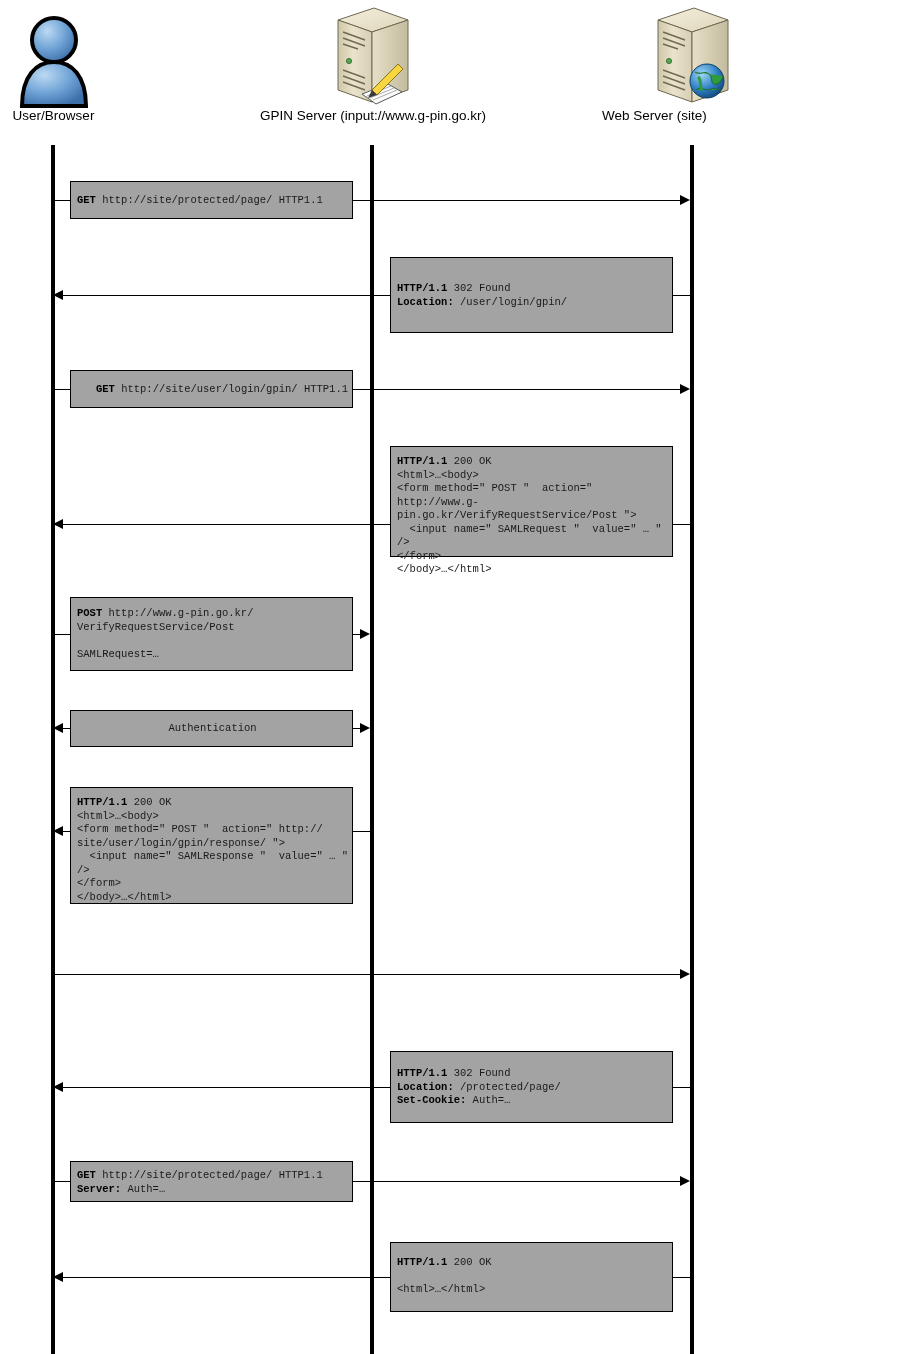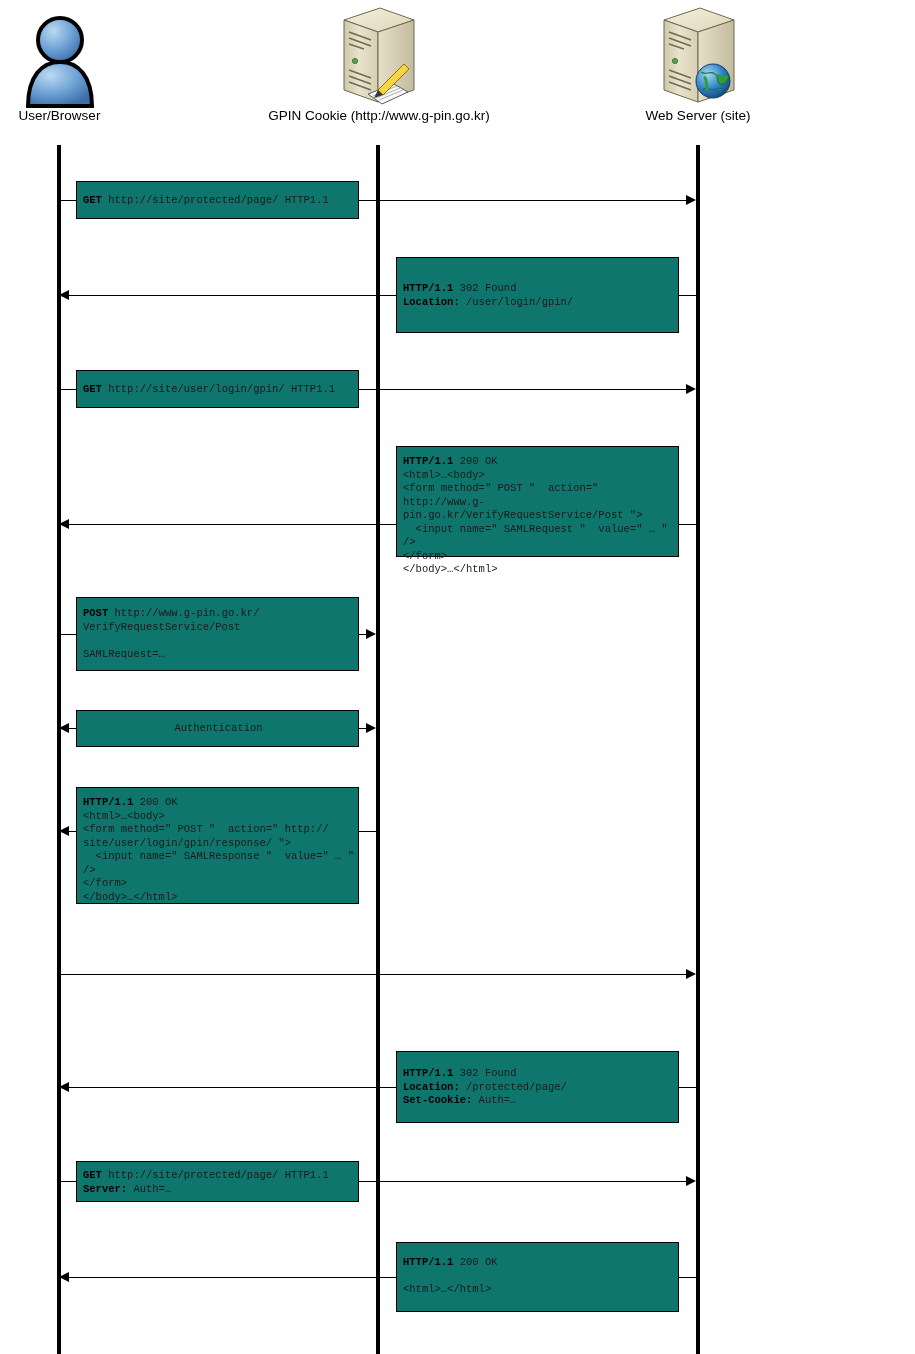--- a/index.html
+++ b/index.html
@@ -1,26 +1,26 @@
 <!DOCTYPE html>
 <html><head>
 <meta charset="utf-8">
 <title>SAML Sequence Diagram</title>
 <style>
   html,body{margin:0;padding:0;background:#ffffff;}
   body{width:915px;height:1354px;position:relative;overflow:hidden;
        font-family:"Liberation Sans",sans-serif;}
-  #stage{position:absolute;left:12px;top:0;width:771px;height:1354px;border-radius:7px;}
+  #stage{position:absolute;left:6px;top:0;width:771px;height:1354px;border-radius:7px;}
   .actor-label{position:absolute;white-space:nowrap;font-size:13.5px;color:#000;
                font-family:"Liberation Sans",sans-serif;}
   .lifeline{position:absolute;width:4px;background:#000;}
 
   
   .msgbox{position:absolute;box-sizing:border-box;border:1.5px solid #000;
-          background:#0f766e;font-family:"Liberation Mono",monospace;
+          background:#a3a3a3;font-family:"Liberation Mono",monospace;
           font-size:10.5px;line-height:13.5px;color:#1a1a1a;
           padding:12px;z-index:5;}
   .msgbox .inner{position:absolute;left:6px;right:4px;}
   .msgbox pre{margin:0;font-family:"Liberation Mono",monospace;
               font-size:10.5px;line-height:13.5px;white-space:pre-wrap;
               color:#1a1a1a;}
   .msgbox b{font-weight:bold;color:#000;}
   .centered{text-align:center;}
 
   
@@ -102,21 +102,21 @@
       <g stroke="#8d8d8d" stroke-width="0.7">
         <path d="M35 90 L59 80"></path>
           <path d="M38 92 L62 82"></path>
           <path d="M41 94 L65 84"></path>
       </g>
 
       <path d="M40 84 L66 58 L71 63 L45 89 Z" fill="#f7d642" stroke="#8a7410" stroke-width="1"></path>
       <path d="M40 84 L45 89 L36 92 Z" fill="#3a3a3a"></path>
     </svg>
   </div>
-  <div class="actor-label" style="left:246px;top:108px;width:242px;text-align:center;">GPIN Cookie (http://www.g-pin.go.kr)</div>
+  <div class="actor-label" style="left:246px;top:108px;width:242px;text-align:center;">GPIN Server (input://www.g-pin.go.kr)</div>
 
   <div class="icon" style="left:646px;top:6px;width:82px;height:103px;">
     <svg width="82" height="103" viewBox="0 0 82 103">
       <defs>
         <linearGradient id="gsf2" x1="0" y1="0" x2="1" y2="0">
           <stop offset="0%" stop-color="#cfc7a8"></stop>
           <stop offset="45%" stop-color="#eae3cc"></stop>
           <stop offset="100%" stop-color="#d6cfb4"></stop>
         </linearGradient>
         <linearGradient id="gst2" x1="0" y1="0" x2="1" y2="1">
@@ -145,21 +145,21 @@
           <path d="M11 76 L33 84"></path>
       </g>
       <circle cx="17" cy="55" r="2.6" fill="#4fa84f" stroke="#2d642d" stroke-width="0.8"></circle>
 
       <circle cx="55" cy="75" r="17" fill="url(#gg)" stroke="#0f3c66" stroke-width="1"></circle>
       <path d="M43 66 C48 70 52 64 57 68 C61 71 58 76 62 78 C66 80 70 74 71 70" fill="#2f9b3f" stroke="#1d6b2a" stroke-width="1"></path>
       <path d="M44 84 C49 80 54 86 59 83 C63 81 66 85 69 84" fill="#2f9b3f" stroke="#1d6b2a" stroke-width="1"></path>
       <path d="M46 71 C50 74 47 80 50 84" fill="none" stroke="#2f9b3f" stroke-width="3"></path>
     </svg>
   </div>
-  <div class="actor-label" style="left:596px;top:108px;width:180px;text-align:center;">Web Server (site)</div>
+  <div class="actor-label" style="left:596px;top:108px;width:180px;">Web Server (site)</div>
 
   <div class="lifeline" style="left:45px;top:145px;height:1209px;"></div>
   <div class="lifeline" style="left:364px;top:145px;height:1209px;"></div>
   <div class="lifeline" style="left:684px;top:145px;height:1209px;"></div>
 
   <div class="arrow-line" style="left:47px;top:200px;width:627px;"></div>
   <div class="arrowhead ah-right" style="left:674px;top:195px;"></div>
 
   <div class="arrow-line" style="left:57px;top:295px;width:629px;"></div>
   <div class="arrowhead ah-left" style="left:47px;top:290px;"></div>
@@ -199,21 +199,21 @@
   </div>
 
   <div class="msgbox" id="box-m2" style="left:384px;top:257px;width:283px;height:76px;">
     <div class="inner" style="top:24px;">
         <pre><b>HTTP/1.1</b> 302 Found
 <b>Location:</b> /user/login/gpin/</pre>
       </div>
   </div>
 
   <div class="msgbox" id="box-m3" style="left:64px;top:370px;width:283px;height:38px;">
-    <div class="inner" style="top:12px;">
+    <div class="inner" style="top:12px;text-align:right;">
         <pre><b>GET</b> http://site/user/login/gpin/ HTTP1.1</pre>
       </div>
   </div>
 
   <div class="msgbox" id="box-m4" style="left:384px;top:446px;width:283px;height:111px;">
     <div class="inner" style="top:8px;">
         <pre><b>HTTP/1.1</b> 200 OK
 &lt;html&gt;…&lt;body&gt;
 &lt;form method=" POST "  action=" http://www.g-
 pin.go.kr/VerifyRequestService/Post "&gt;

